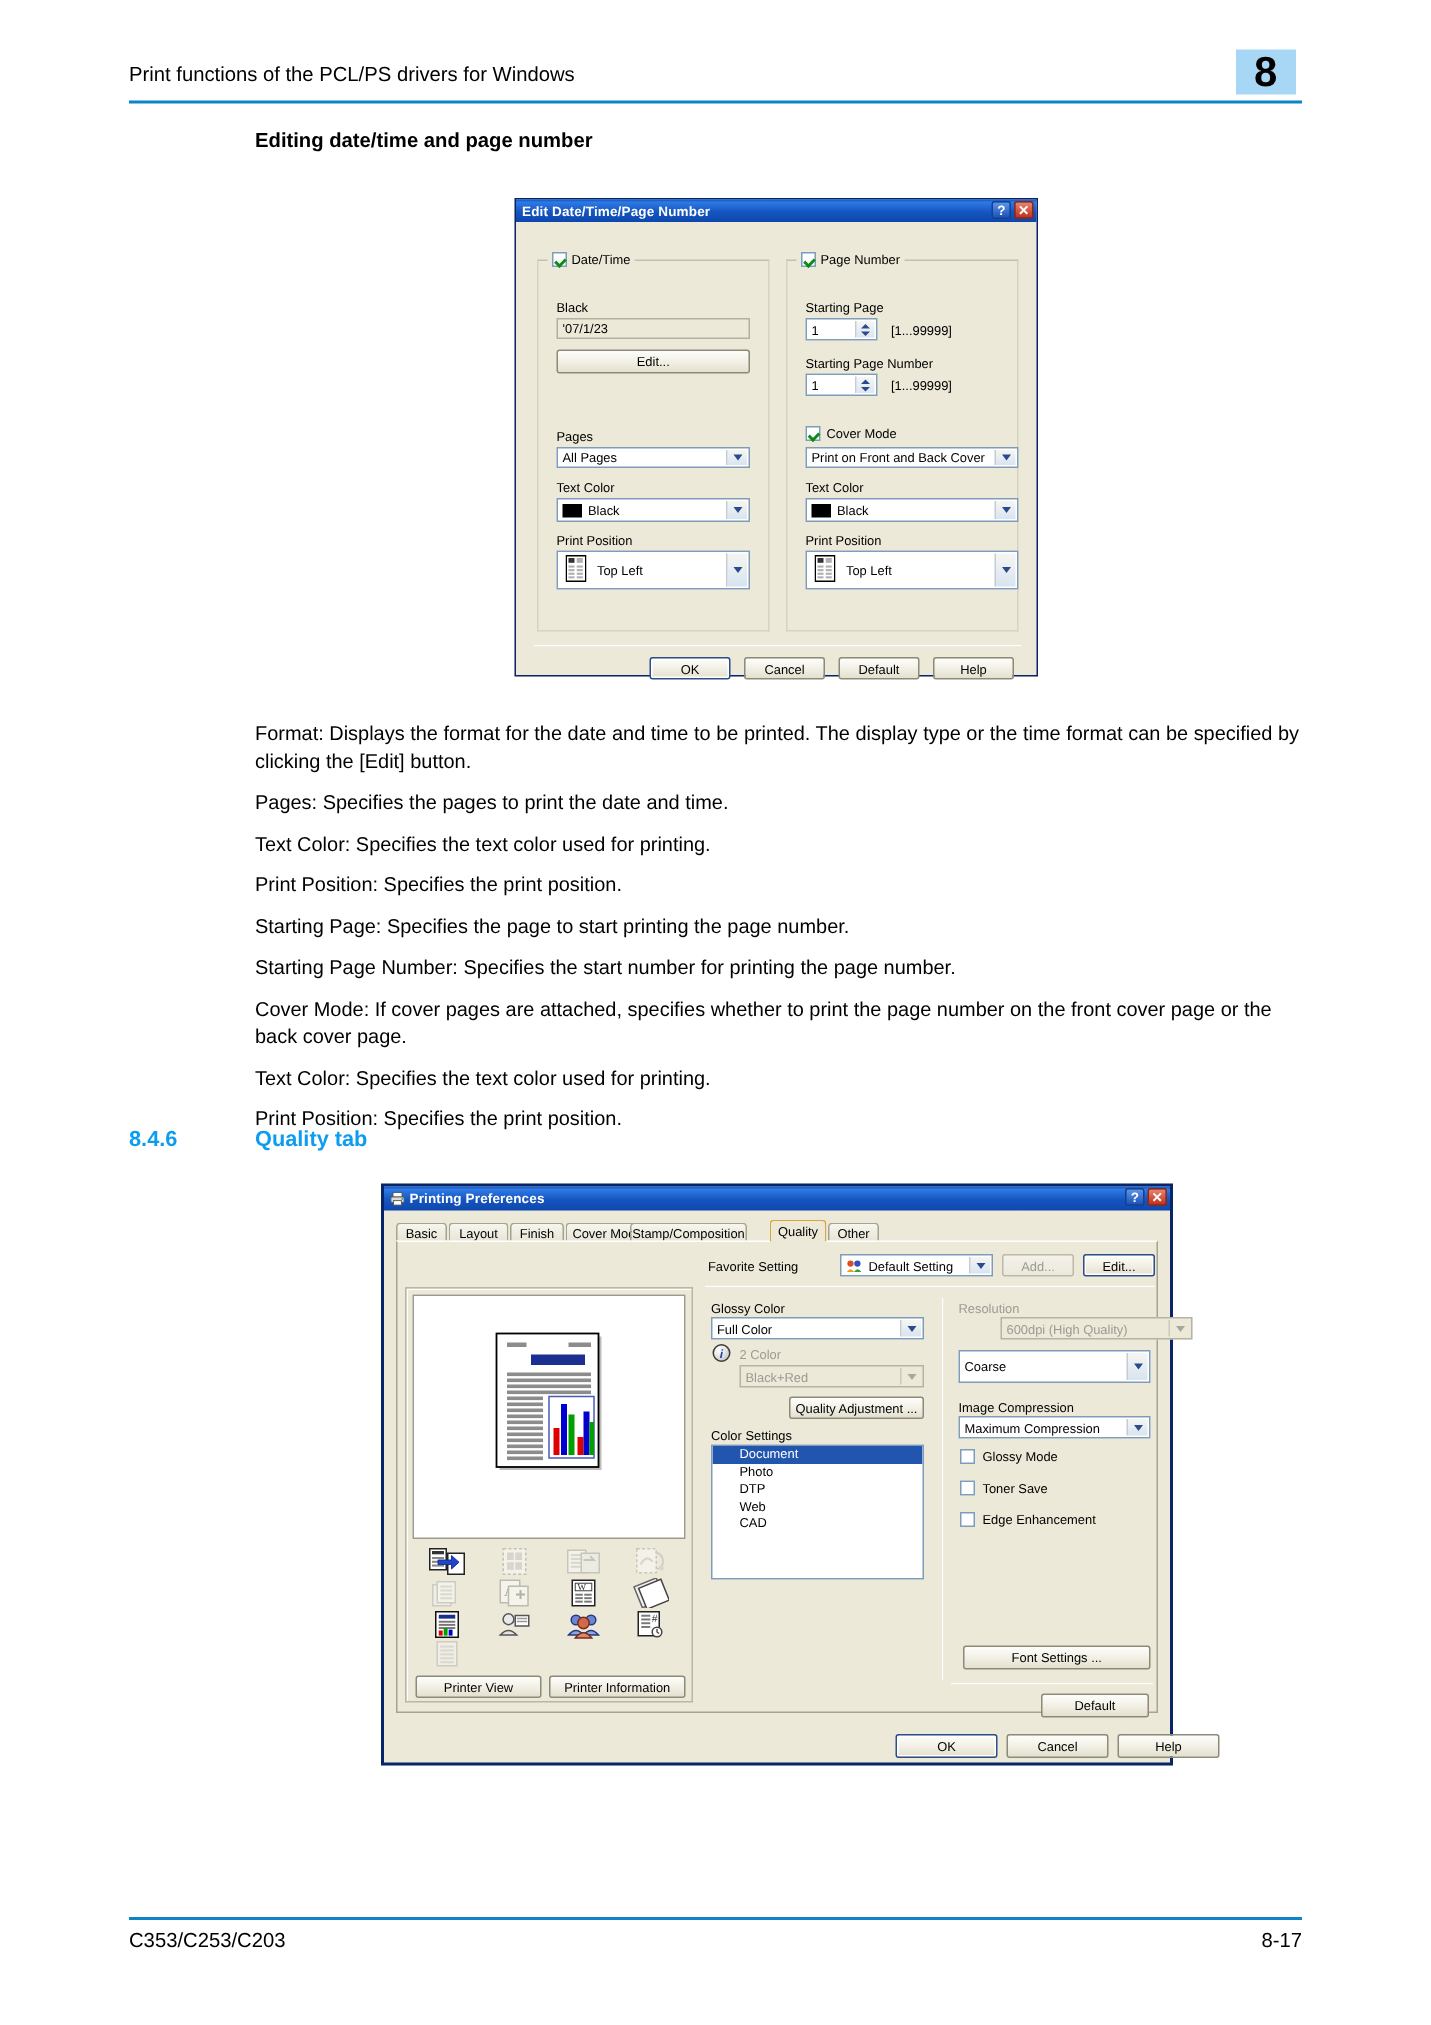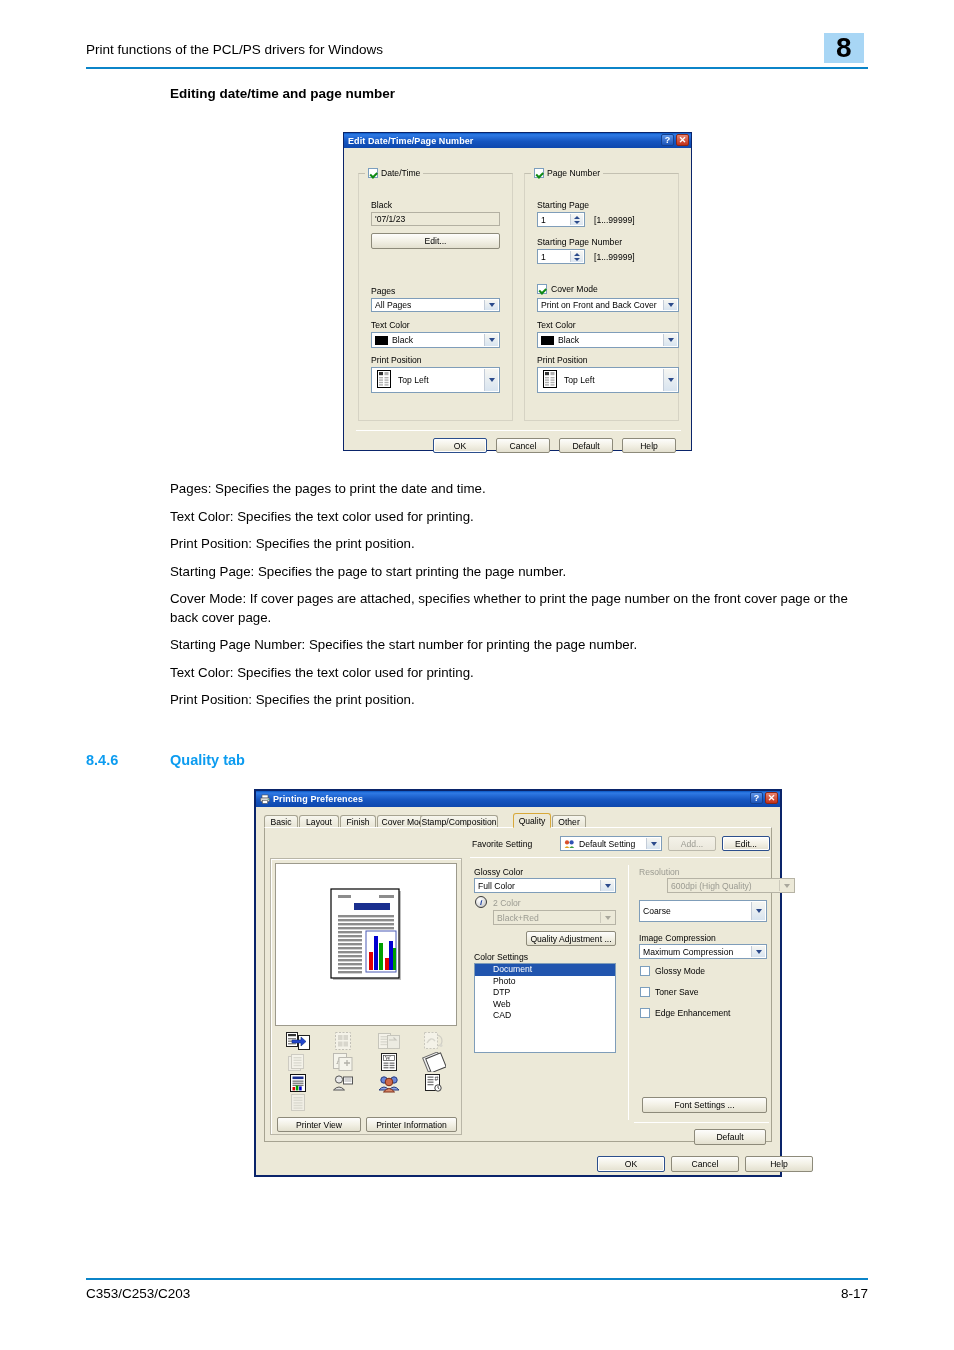--- a/index.html
+++ b/index.html
@@ -374,26 +374,27 @@
 
     <div class="hsep" style="left:12px; top:282px; width:325px;"></div>
     <div class="btn default" style="left:89px; top:290px; width:54px; height:15px;">OK</div>
     <div class="btn" style="left:152px; top:290px; width:54px; height:15px;">Cancel</div>
     <div class="btn" style="left:215px; top:290px; width:54px; height:15px;">Default</div>
     <div class="btn" style="left:278px; top:290px; width:54px; height:15px;">Help</div>
   </div>
 </div>
 
 <div class="body-text" style="top:480px;">
+  <div class="para">Format: Displays the format for the date and time to be printed. The display type or the time format can be specified by clicking the [Edit] button.</div>
   <div class="para">Pages: Specifies the pages to print the date and time.</div>
   <div class="para">Text Color: Specifies the text color used for printing.</div>
   <div class="para">Print Position: Specifies the print position.</div>
   <div class="para">Starting Page: Specifies the page to start printing the page number.</div>
+  <div class="para">Starting Page Number: Specifies the start number for printing the page number.</div>
   <div class="para">Cover Mode: If cover pages are attached, specifies whether to print the page number on the front cover page or the back cover page.</div>
-  <div class="para">Starting Page Number: Specifies the start number for printing the page number.</div>
   <div class="para">Text Color: Specifies the text color used for printing.</div>
   <div class="para">Print Position: Specifies the print position.</div>
 </div>
 
 <div class="sec-head">
   <span class="num">8.4.6</span>
   <span class="txt">Quality tab</span>
 </div>
 
 <div class="xp-dialog" style="left:254px; top:789px; width:528px; height:388px; border-width:2px;">

